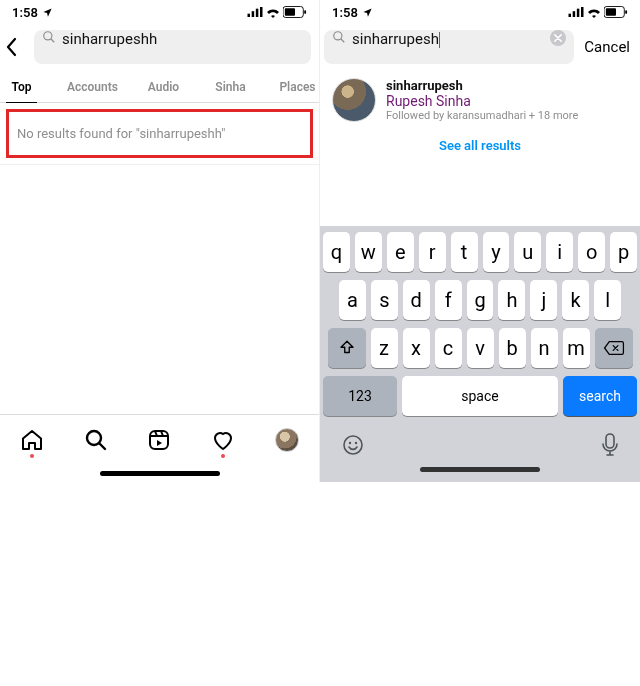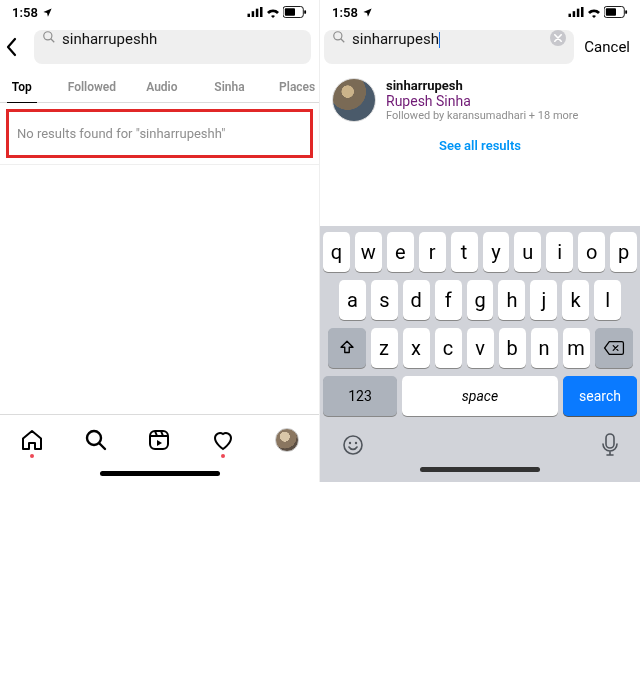--- a/index.html
+++ b/index.html
@@ -54,21 +54,21 @@
   
   .keyboard { margin-top:auto; background:#d1d3d9; padding:6px 3px 4px; }
   .krow { display:flex; justify-content:center; gap:5px; margin-bottom:8px; }
   .key { background:#fff; border-radius:5px; box-shadow:0 1px 0 #888; height:40px; flex:1; display:flex; align-items:center; justify-content:center; font-size:20px; color:#000; max-width:27px; }
   .krow.row2 { padding:0 16px; }
   .key-wide { background:#adb3bc; border-radius:5px; box-shadow:0 1px 0 #888; height:40px; width:38px; display:flex; align-items:center; justify-content:center; }
   .krow.row3 { gap:5px; }
   .krow.row3 .key { max-width:27px; }
   .krow.row4 { gap:5px; }
   .key-123 { background:#adb3bc; border-radius:5px; box-shadow:0 1px 0 #888; height:40px; width:74px; display:flex; align-items:center; justify-content:center; font-size:14px; }
-  .key-space { background:#fff; border-radius:5px; box-shadow:0 1px 0 #888; height:40px; flex:1; display:flex; align-items:center; justify-content:center; font-size:14px;font-style:italic; }
+  .key-space { background:#fff; border-radius:5px; box-shadow:0 1px 0 #888; height:40px; flex:1; display:flex; align-items:center; justify-content:center; font-size:14px; }
   .key-search { background:#0a7aff; color:#fff; border-radius:5px; box-shadow:0 1px 0 #555; height:40px; width:74px; display:flex; align-items:center; justify-content:center; font-size:14px; }
   .kb-bottom { display:flex; justify-content:space-between; align-items:center; padding:6px 18px 0; height:36px; }
   .kb-emoji, .kb-mic { font-size:20px; color:#50555c; }
 
   
   svg { display:block; }
 </style>
 </head>
 <body>
 
@@ -120,21 +120,21 @@
               <circle cx="10" cy="10" r="7" stroke="#8e8e8e" stroke-width="2" fill="none"></circle>
               <line x1="15" y1="15" x2="21" y2="21" stroke="#8e8e8e" stroke-width="2"></line>
             </svg>
         </span>
         <span class="search-text">sinharrupeshh</span>
       </div>
     </div>
 
     <div class="tabs">
       <div class="tab active">Top</div>
-      <div class="tab">Followed</div>
+      <div class="tab">Accounts</div>
       <div class="tab">Audio</div>
       <div class="tab">Sinha</div>
       <div class="tab">Places</div>
     </div>
 
     <div class="no-results-box">
       <span>No results found for </span><span>"sinharrupeshh"</span>
     </div>
     <div class="divider-after"></div>
 

